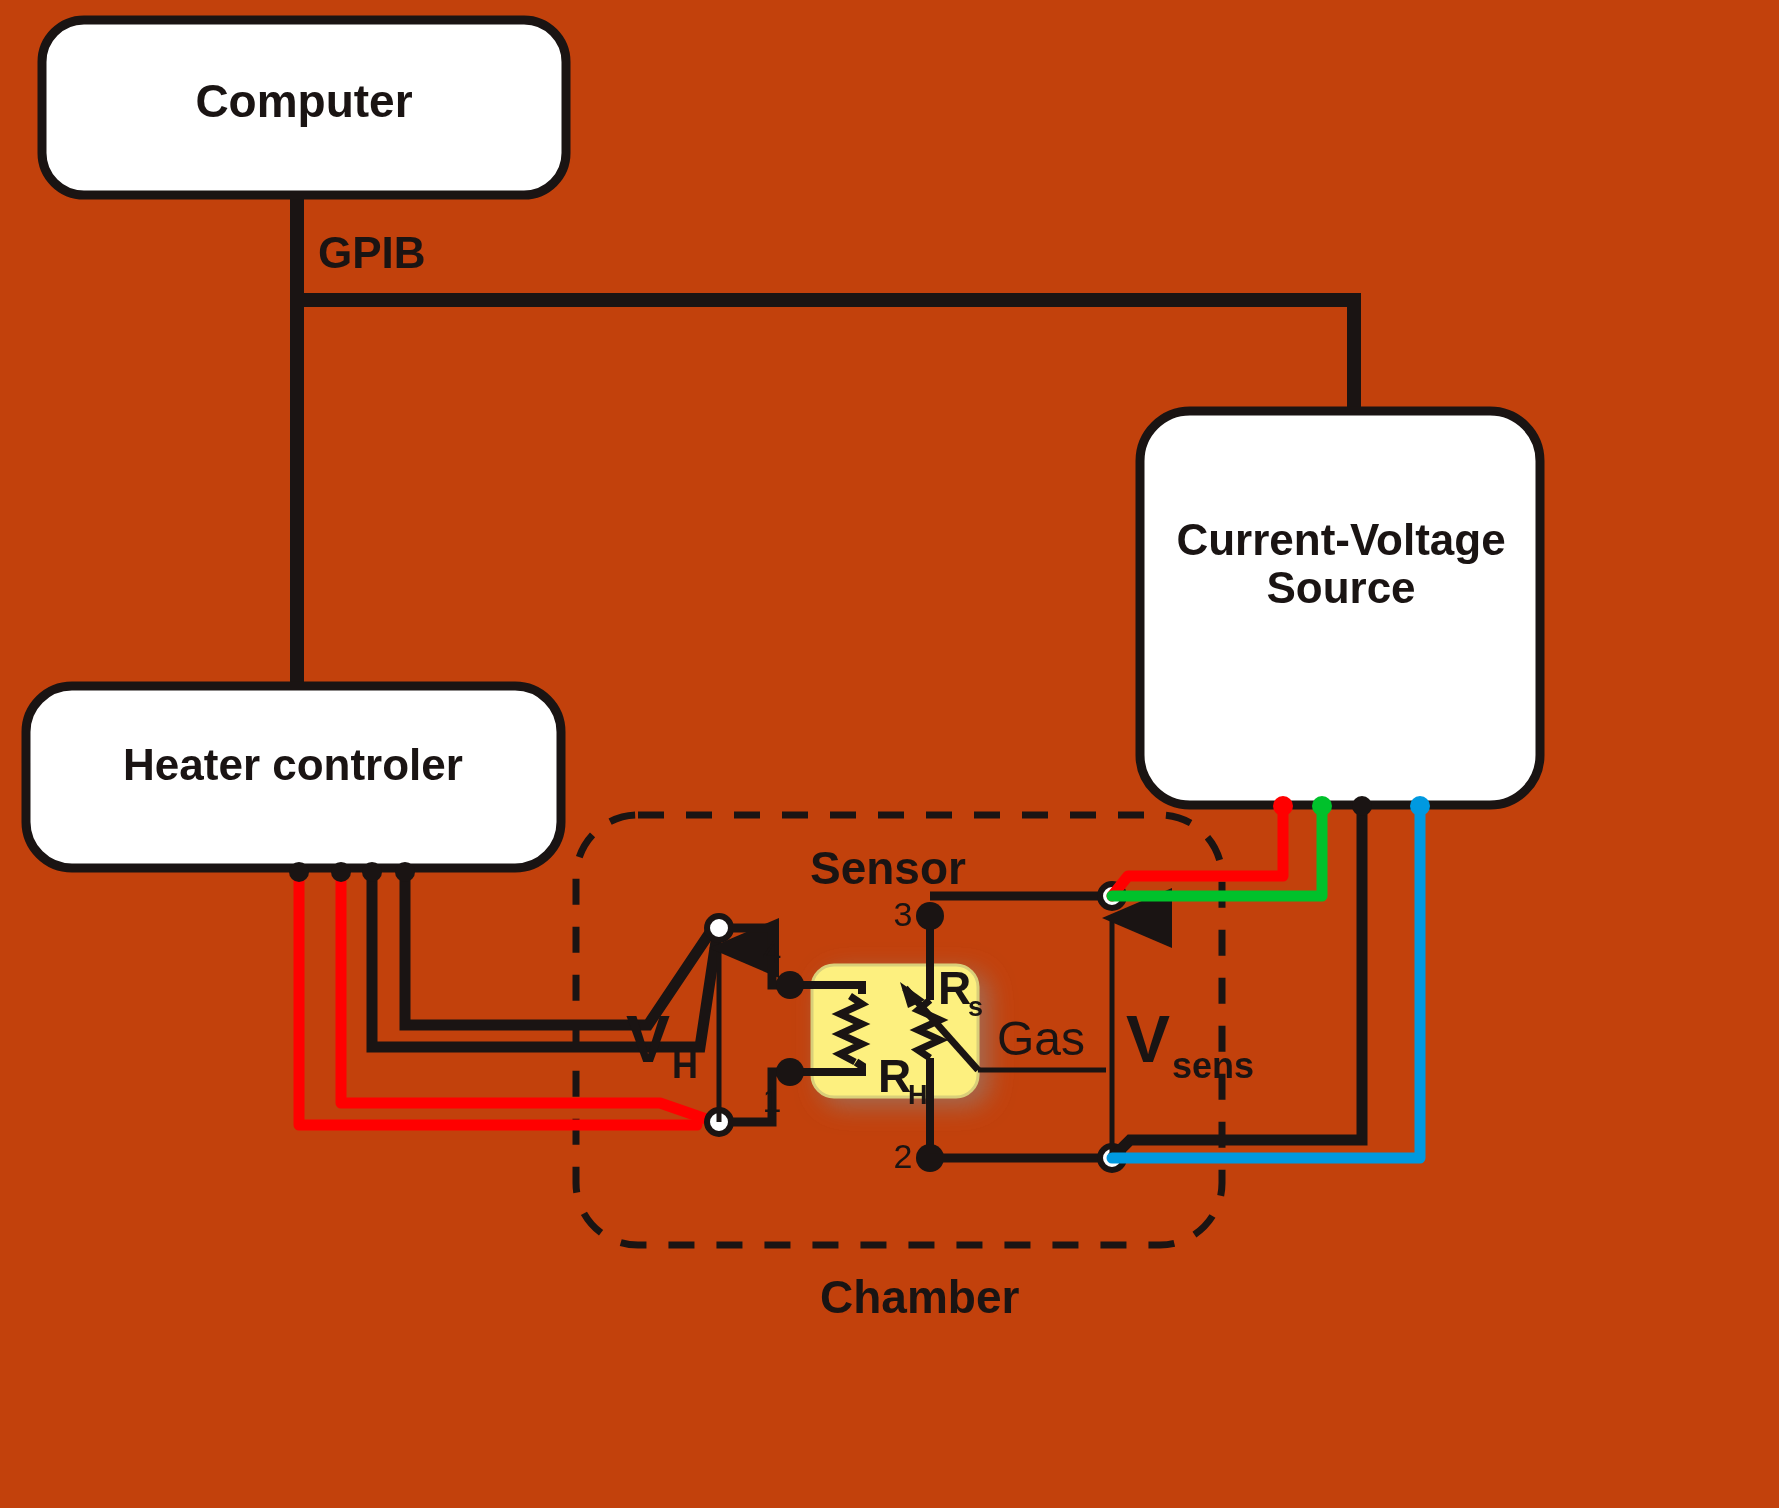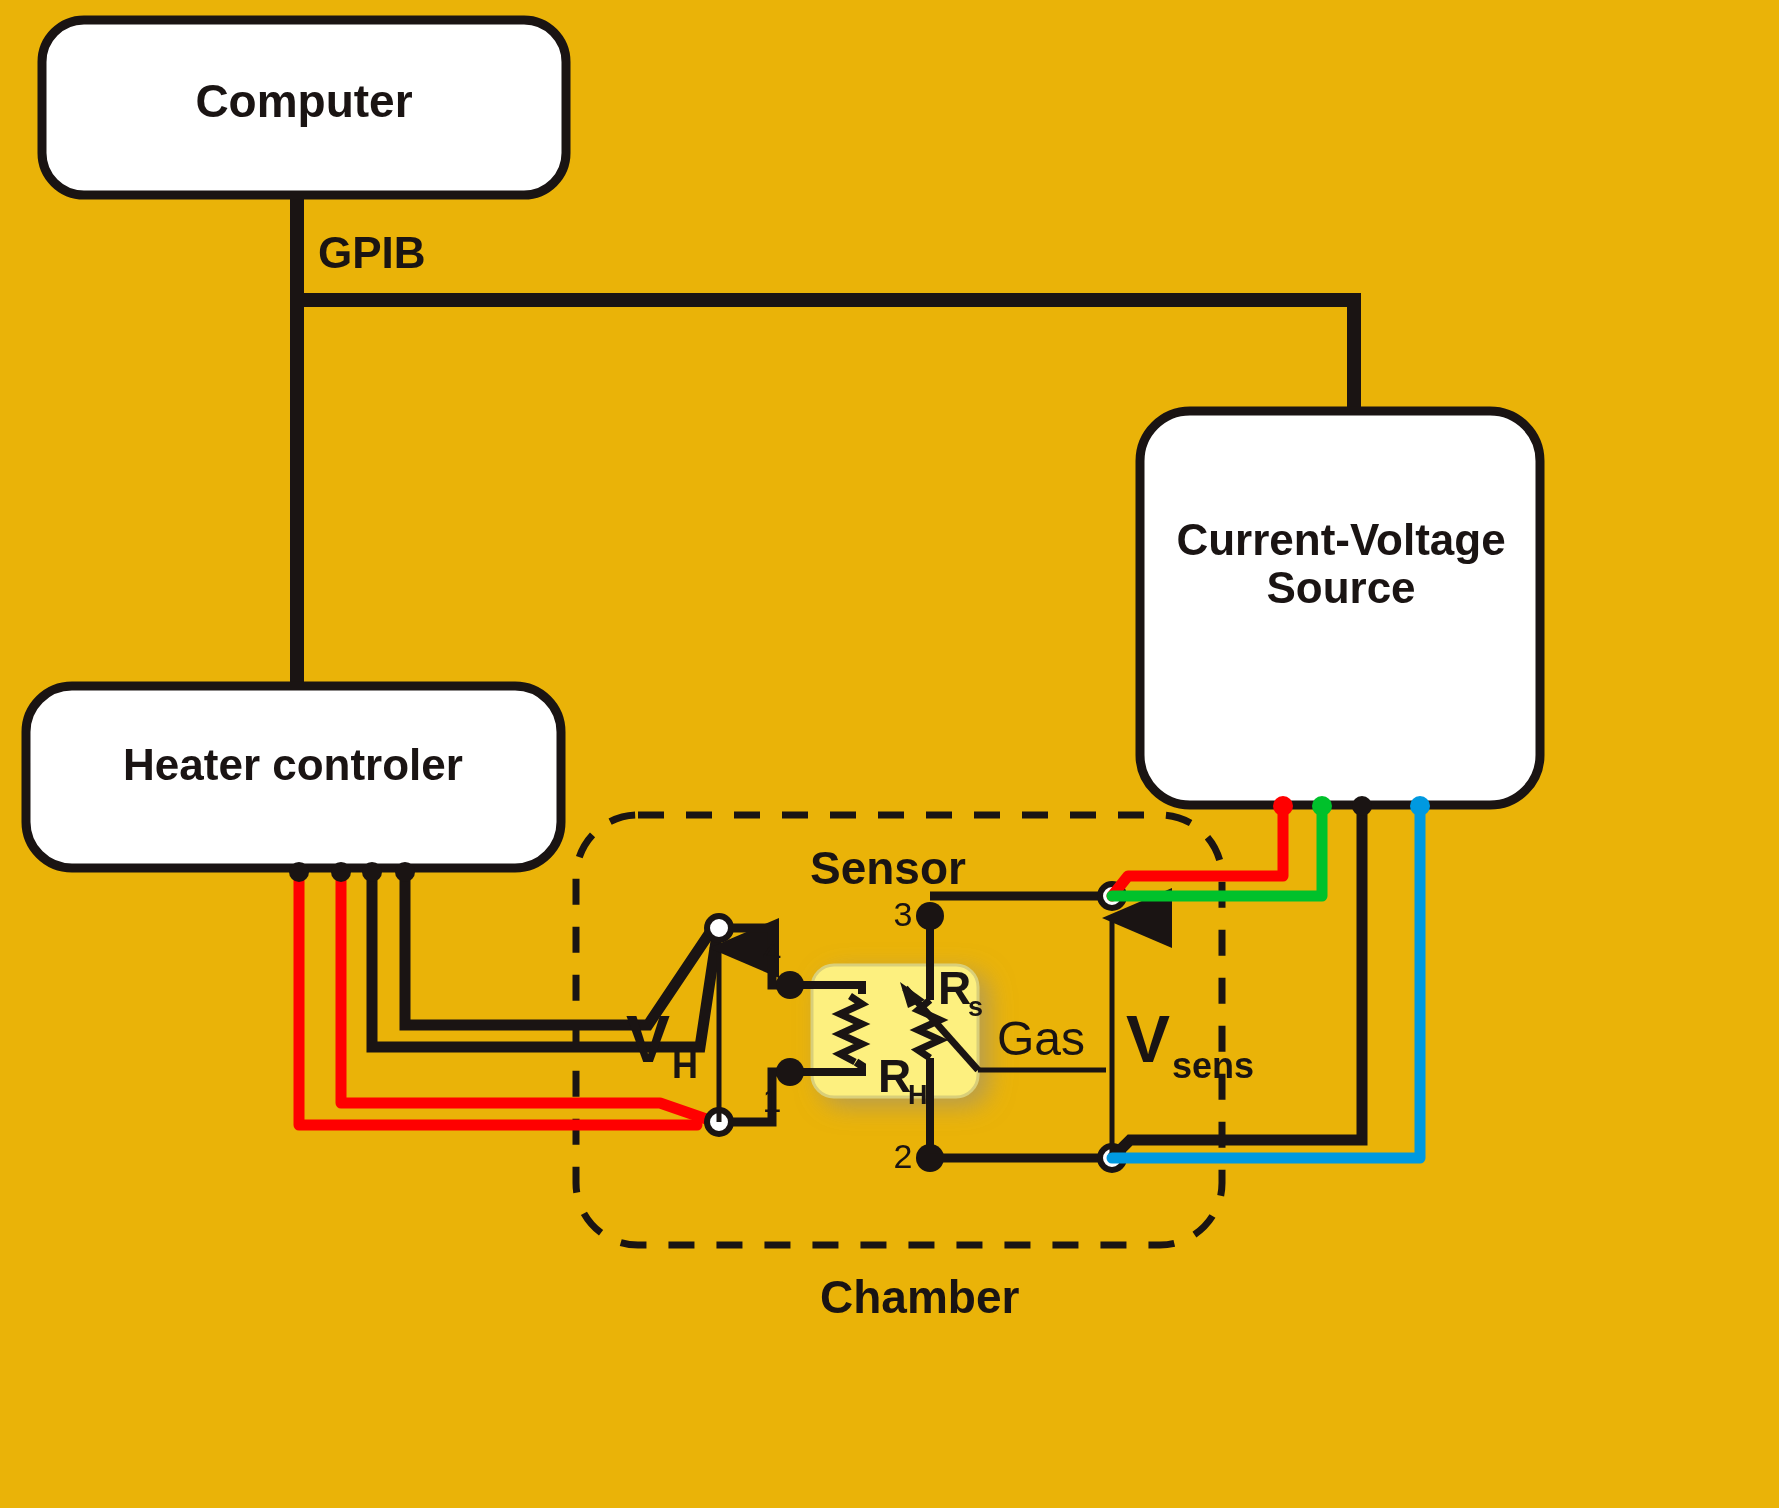--- a/index.html
+++ b/index.html
@@ -4,21 +4,21 @@
 <style>
   html, body {
     margin: 0;
     padding: 0;
     background: #ffffff;
   }
   #stage {
     position: relative;
     width: 1779px;
     height: 1508px;
-    background: #eab308;
+    background: #c2410c;
     font-family: "Liberation Sans", sans-serif;
     overflow: hidden;
   }
   svg#diagram {
     position: absolute;
     left: 0;
     top: 0;
     width: 1779px;
     height: 1508px;
   }

